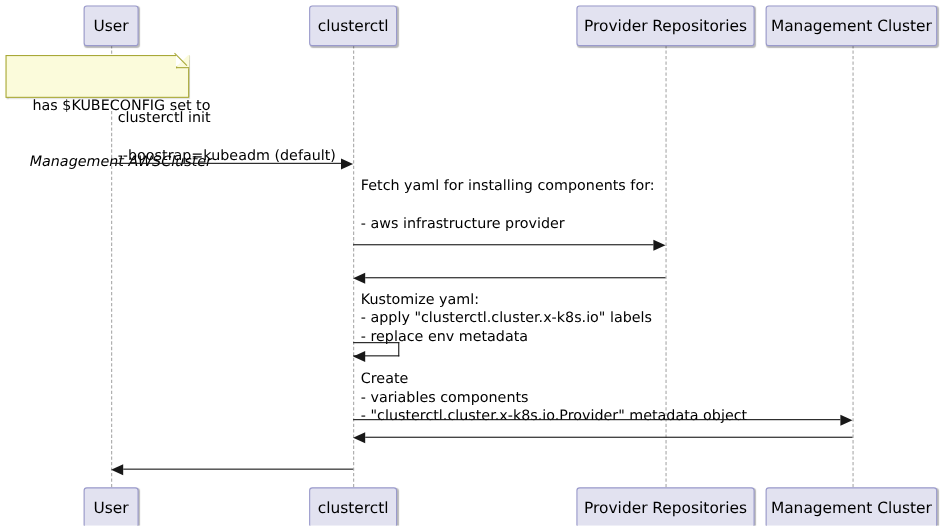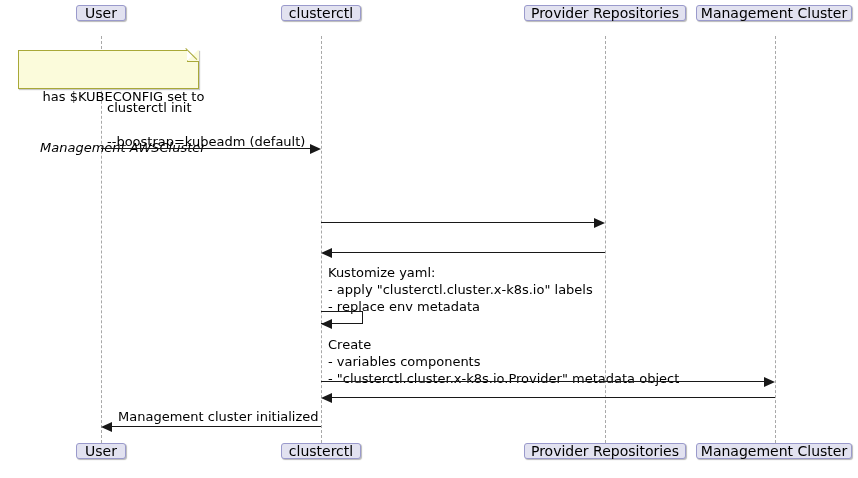--- a/index.html
+++ b/index.html
@@ -23,21 +23,21 @@
   .lifeline {
     position: absolute;
     width: 0;
     border-left: 1px dashed #A8A8A8;
   }
 
   
   .participant {
     position: absolute;
     box-sizing: border-box;
-    height: 16px;
+    height: 37px;
     background: #E2E2F0;
     border: 1px solid #9A9ACC;
     border-radius: 3px;
     box-shadow: 1px 1px 1px rgba(0,0,0,0.28);
     display: flex;
     align-items: center;
     justify-content: center;
     font-size: 14px;
     color: #000000;
     white-space: nowrap;
@@ -142,45 +142,44 @@
   <div class="participant" style="left:76px; top:5px; width:50px;">User</div>
   <div class="participant" style="left:281px; top:5px; width:80px;">clusterctl</div>
   <div class="participant" style="left:524px; top:5px; width:162px;">Provider Repositories</div>
   <div class="participant" style="left:696px; top:5px; width:156px;">Management Cluster</div>
 
   <div class="participant" style="left:76px; top:443px; width:50px;">User</div>
   <div class="participant" style="left:281px; top:443px; width:80px;">clusterctl</div>
   <div class="participant" style="left:524px; top:443px; width:162px;">Provider Repositories</div>
   <div class="participant" style="left:696px; top:443px; width:156px;">Management Cluster</div>
 
-  <div class="note" style="left:18px; top:50px; width:181px; height:39px;">
+  <div class="note" style="left:5px; top:50px; width:167px; height:39px;">
     <span class="fold"></span>
     <span>has $KUBECONFIG set to</span><br>
     <span class="note-line2">Management AWSCluster</span>
   </div>
 
   <div class="msg-label" style="left:107px; top:99px;"><span>clusterctl init</span><br><br><span>--boostrap=kubeadm (default)</span></div>
   <div class="msg-line" style="left:101px; top:148px; width:209px;"></div>
   <div class="arrowhead right" style="left:310px; top:144px;"></div>
 
-  <div class="msg-label" style="left:328px; top:161px;"><br><br><br></div>
+  <div class="msg-label" style="left:328px; top:161px;"><span>Fetch yaml for installing components for:</span><br><br><span>- aws infrastructure provider</span><br></div>
   <div class="msg-line" style="left:321px; top:222px; width:273px;"></div>
   <div class="arrowhead right" style="left:594px; top:218px;"></div>
 
   <div class="msg-line" style="left:332px; top:252px; width:273px;"></div>
   <div class="arrowhead left" style="left:321px; top:248px;"></div>
 
   <div class="msg-label" style="left:328px; top:264px;"><span>Kustomize yaml:</span><br><span>- apply "clusterctl.cluster.x-k8s.io" labels</span><br><span>- replace env metadata</span></div>
   <div class="selfloop" style="left:321px; top:311px; width:42px; height:13px;"></div>
   <div class="arrowhead left" style="left:321px; top:319px;"></div>
 
   <div class="msg-label" style="left:328px; top:336px;"><span>Create</span><br><span>- variables components</span><br><span>- "clusterctl.cluster.x-k8s.io.Provider" metadata object</span></div>
   <div class="msg-line" style="left:321px; top:381px; width:443px;"></div>
   <div class="arrowhead right" style="left:764px; top:377px;"></div>
 
   <div class="msg-line" style="left:332px; top:397px; width:443px;"></div>
   <div class="arrowhead left" style="left:321px; top:393px;"></div>
 
-  <div class="msg-label" style="left:118px; top:408px;"><span>Management cluster initialized</span></div>
   <div class="msg-line" style="left:112px; top:426px; width:209px;"></div>
   <div class="arrowhead left" style="left:101px; top:422px;"></div>
 
 </div>
 
 </body></html>

